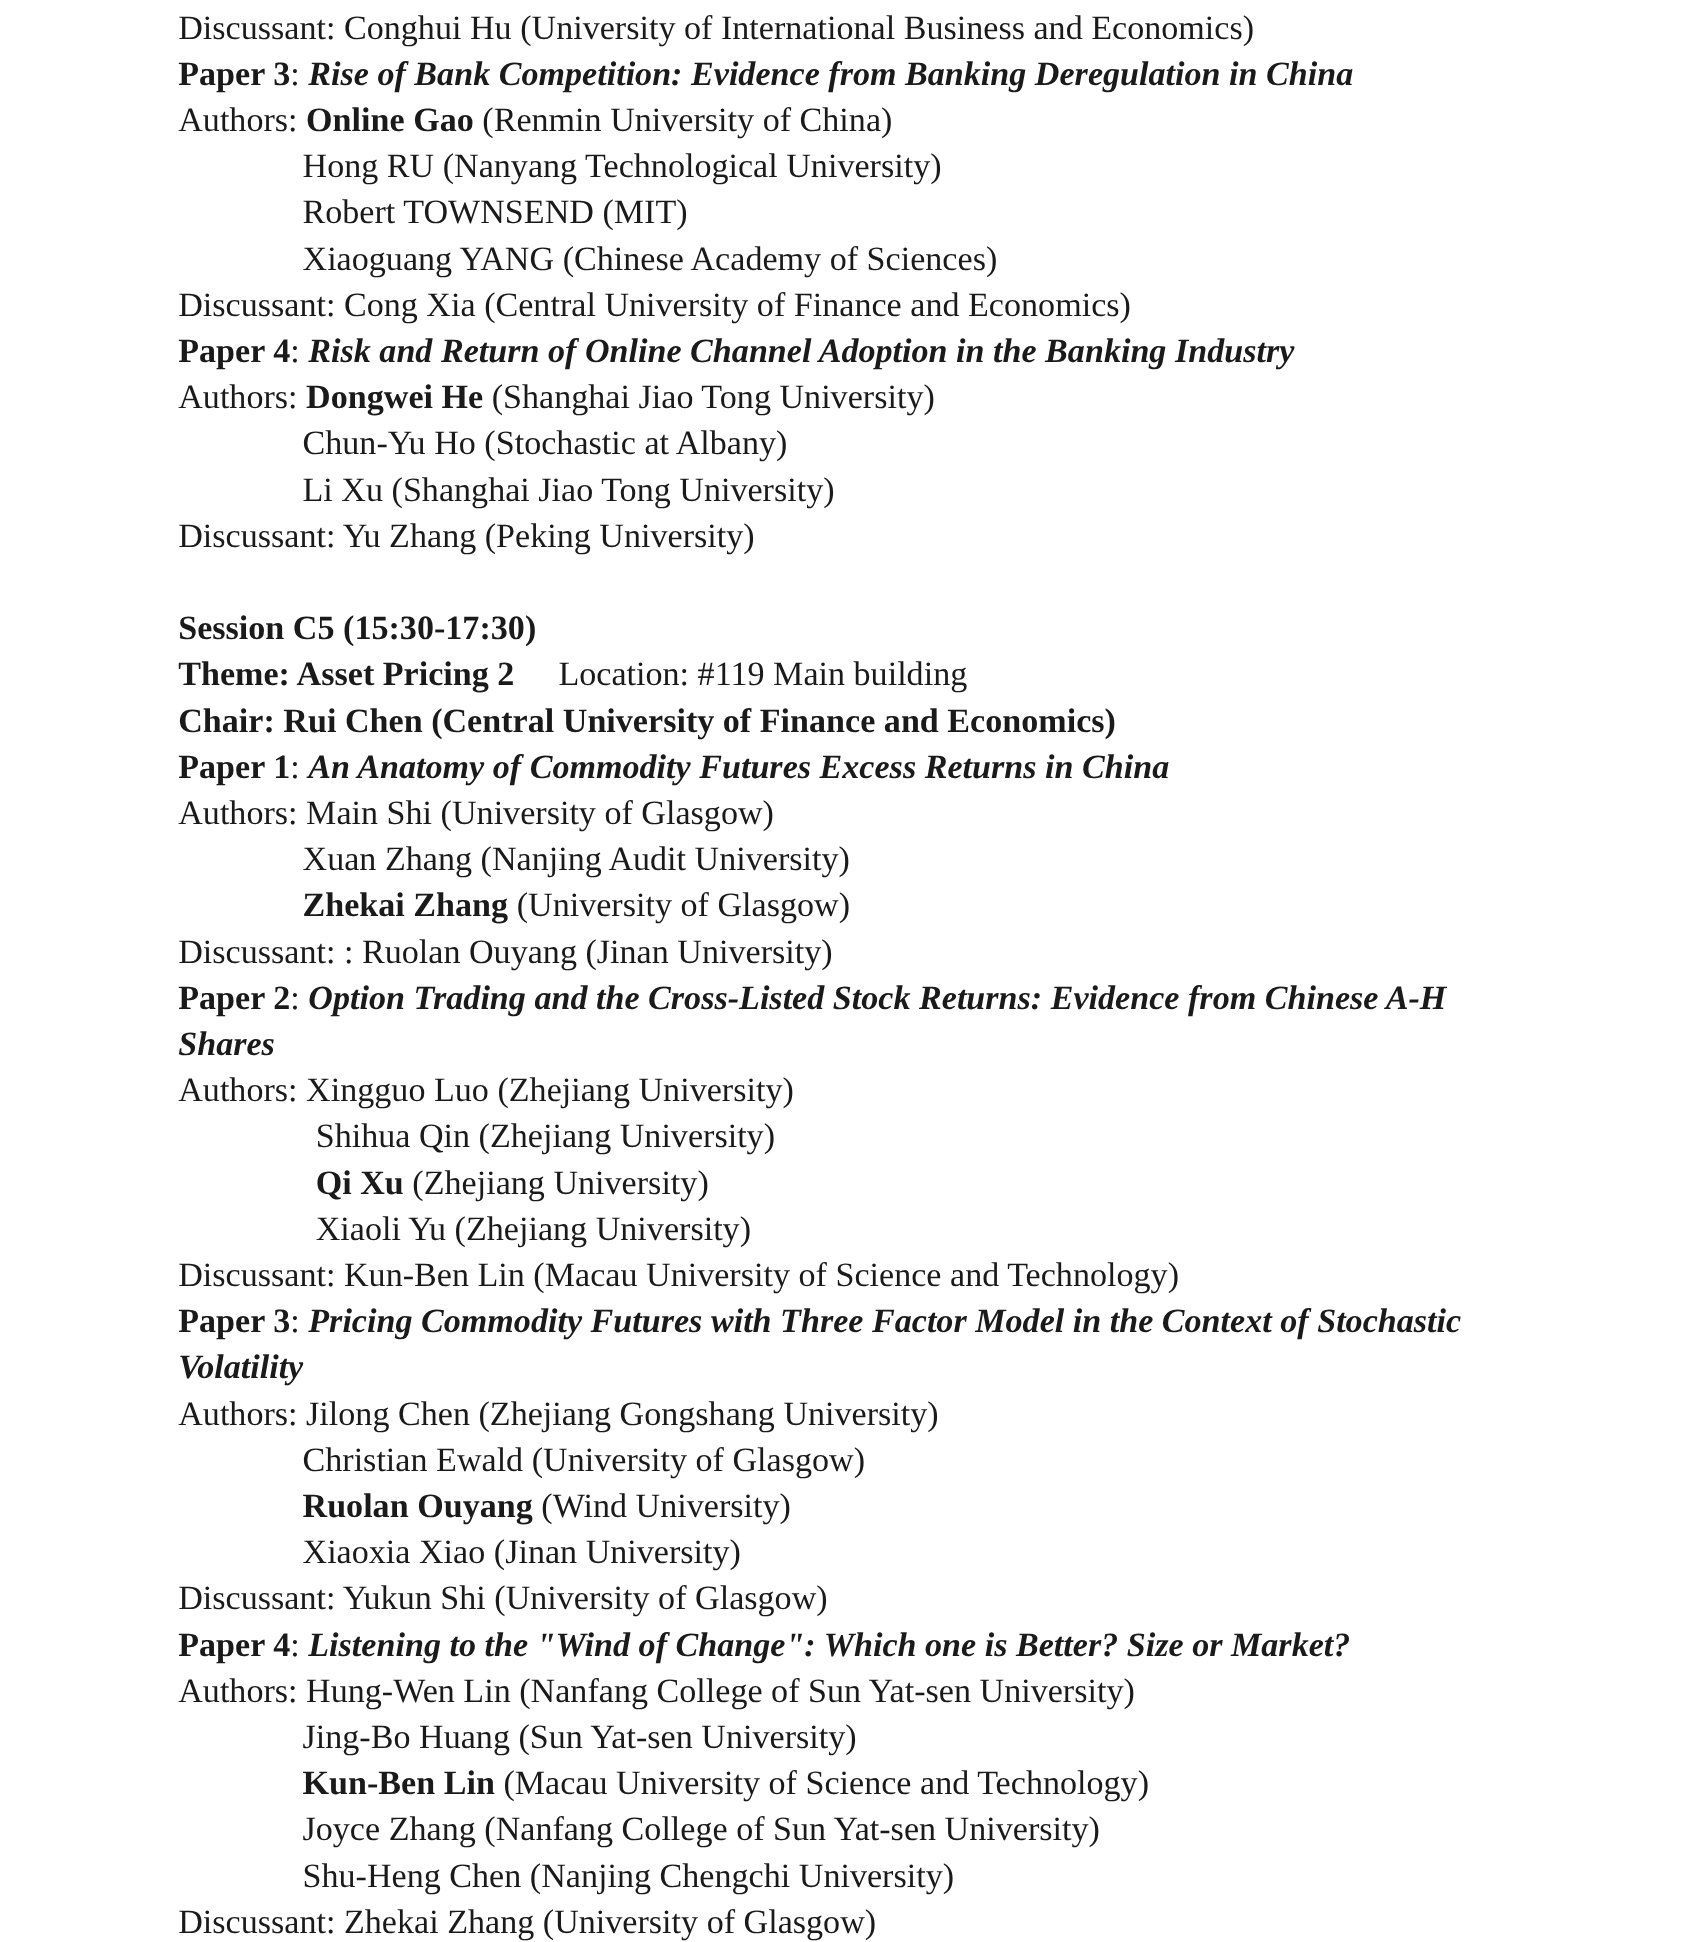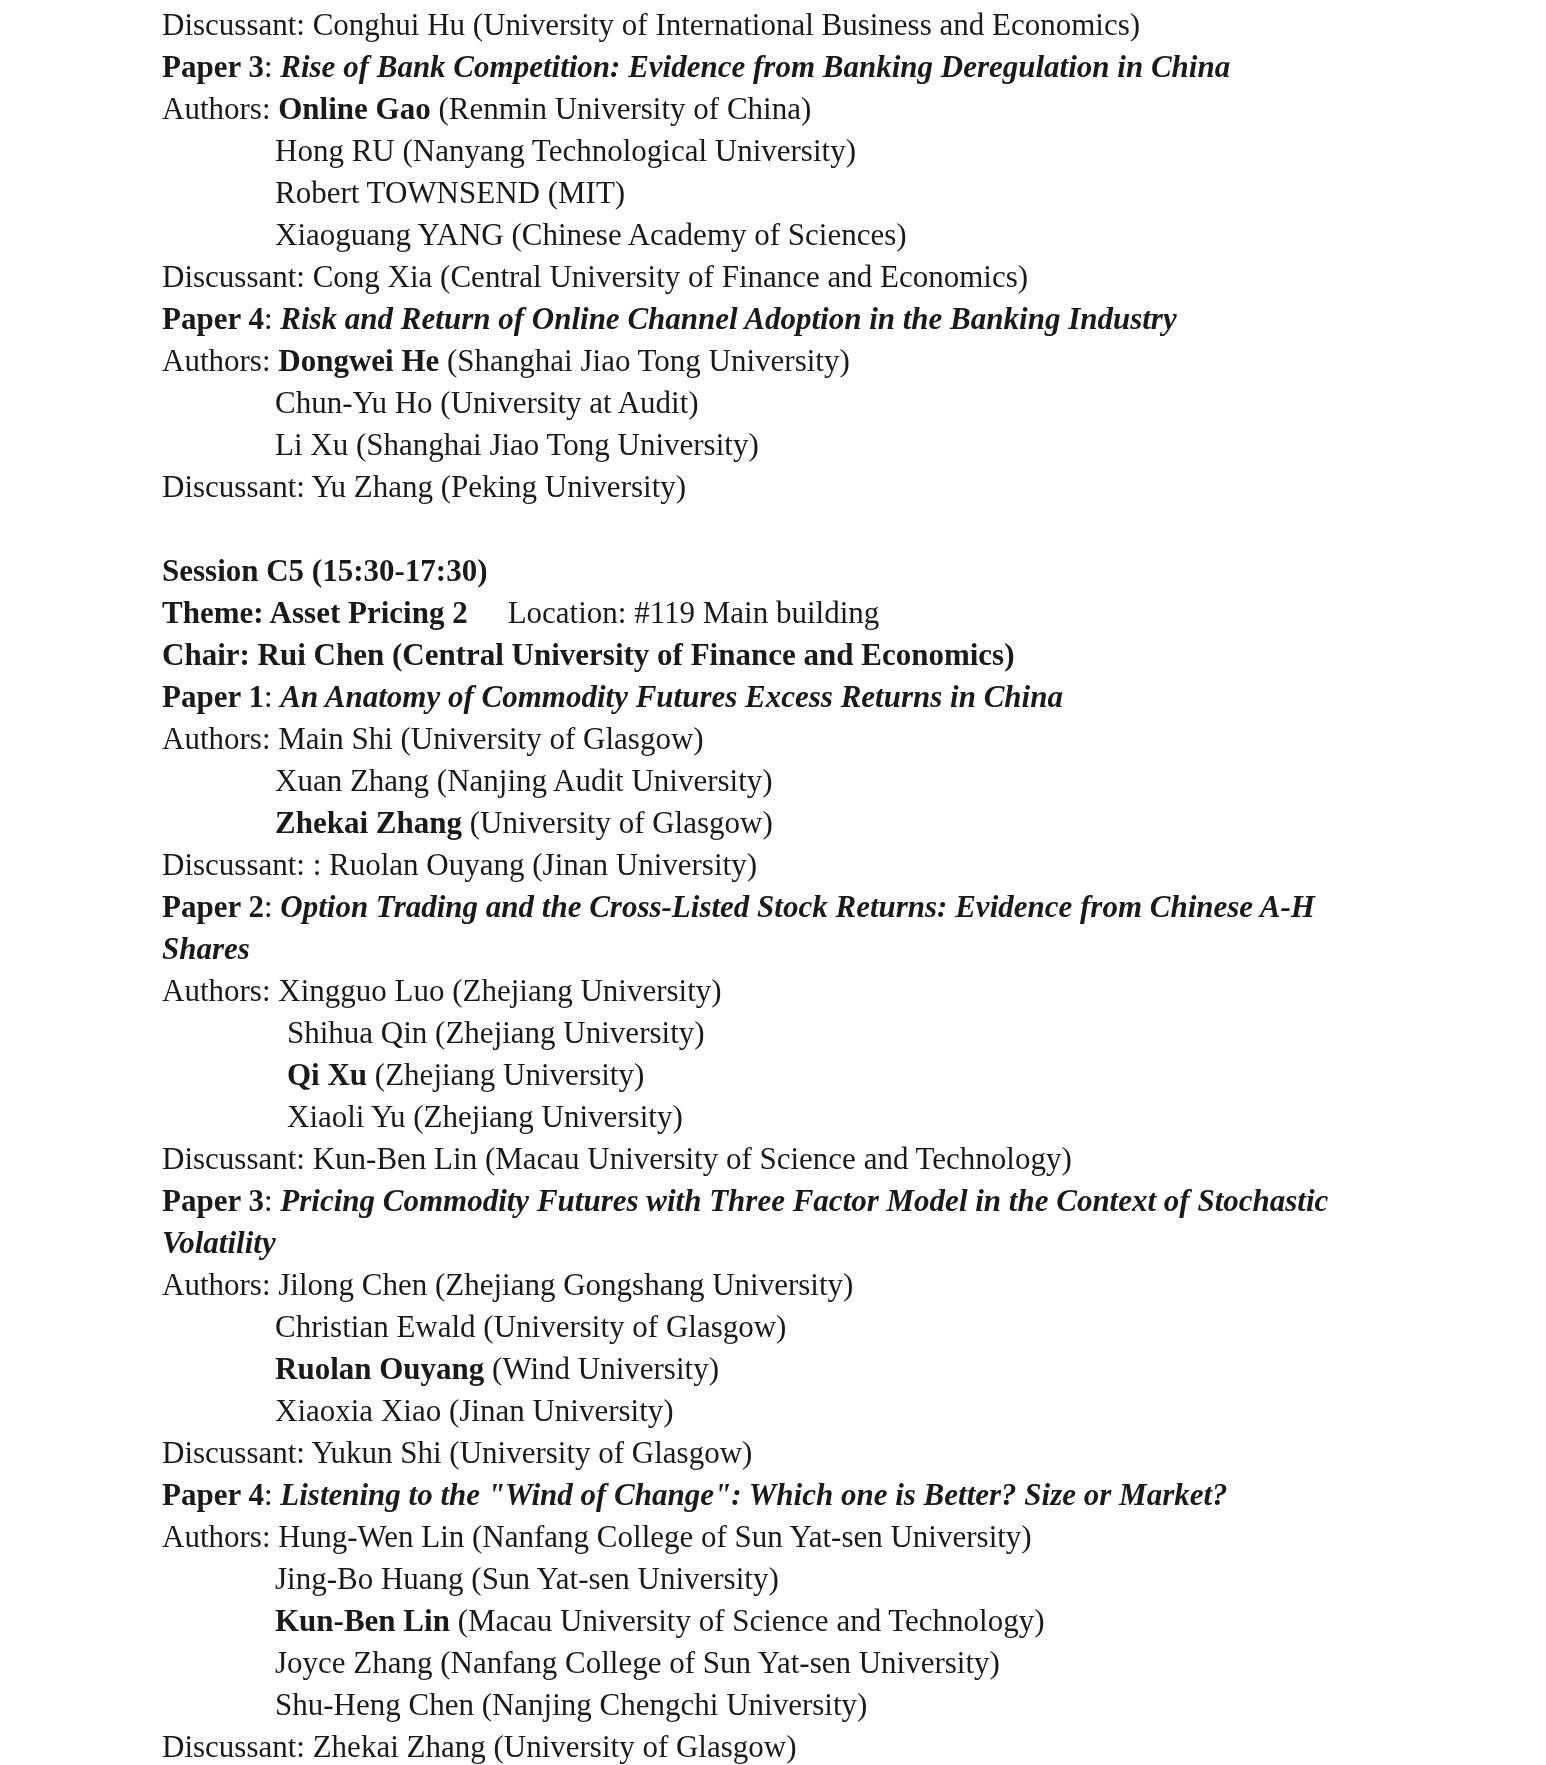--- a/index.html
+++ b/index.html
@@ -34,21 +34,21 @@
   <section id="doc-body">
       <div class="line ind0"><span class="seg">Discussant: Conghui Hu (University of International Business and Economics)</span></div>
       <div class="line ind0"><span class="seg b">Paper 3</span><span class="seg">: </span><span class="seg b i">Rise of Bank Competition: Evidence from Banking Deregulation in China</span></div>
       <div class="line ind0"><span class="seg">Authors: </span><span class="seg b">Online Gao</span><span class="seg"> (Renmin University of China)</span></div>
       <div class="line ind1"><span class="seg">Hong RU (Nanyang Technological University)</span></div>
       <div class="line ind1"><span class="seg">Robert TOWNSEND (MIT)</span></div>
       <div class="line ind1"><span class="seg">Xiaoguang YANG (Chinese Academy of Sciences)</span></div>
       <div class="line ind0"><span class="seg">Discussant: Cong Xia (Central University of Finance and Economics)</span></div>
       <div class="line ind0"><span class="seg b">Paper 4</span><span class="seg">: </span><span class="seg b i">Risk and Return of Online Channel Adoption in the Banking Industry</span></div>
       <div class="line ind0"><span class="seg">Authors: </span><span class="seg b">Dongwei He</span><span class="seg"> (Shanghai Jiao Tong University)</span></div>
-      <div class="line ind1"><span class="seg">Chun-Yu Ho (University at Audit)</span></div>
+      <div class="line ind1"><span class="seg">Chun-Yu Ho (Stochastic at Albany)</span></div>
       <div class="line ind1"><span class="seg">Li Xu (Shanghai Jiao Tong University)</span></div>
       <div class="line ind0"><span class="seg">Discussant: Yu Zhang (Peking University)</span></div>
       <div class="line ind0">&nbsp;</div>
       <div class="line ind0"><span class="seg b">Session C5 (15:30-17:30)</span></div>
       <div class="line ind0"><span class="seg b">Theme: Asset Pricing 2</span><span class="seg gap">Location: #119 Main building</span></div>
       <div class="line ind0"><span class="seg b">Chair: Rui Chen (Central University of Finance and Economics)</span></div>
       <div class="line ind0"><span class="seg b">Paper 1</span><span class="seg">: </span><span class="seg b i">An Anatomy of Commodity Futures Excess Returns in China</span></div>
       <div class="line ind0"><span class="seg">Authors: Main Shi (University of Glasgow)</span></div>
       <div class="line ind1"><span class="seg">Xuan Zhang (Nanjing Audit University)</span></div>
       <div class="line ind1"><span class="seg b">Zhekai Zhang</span><span class="seg"> (University of Glasgow)</span></div>

